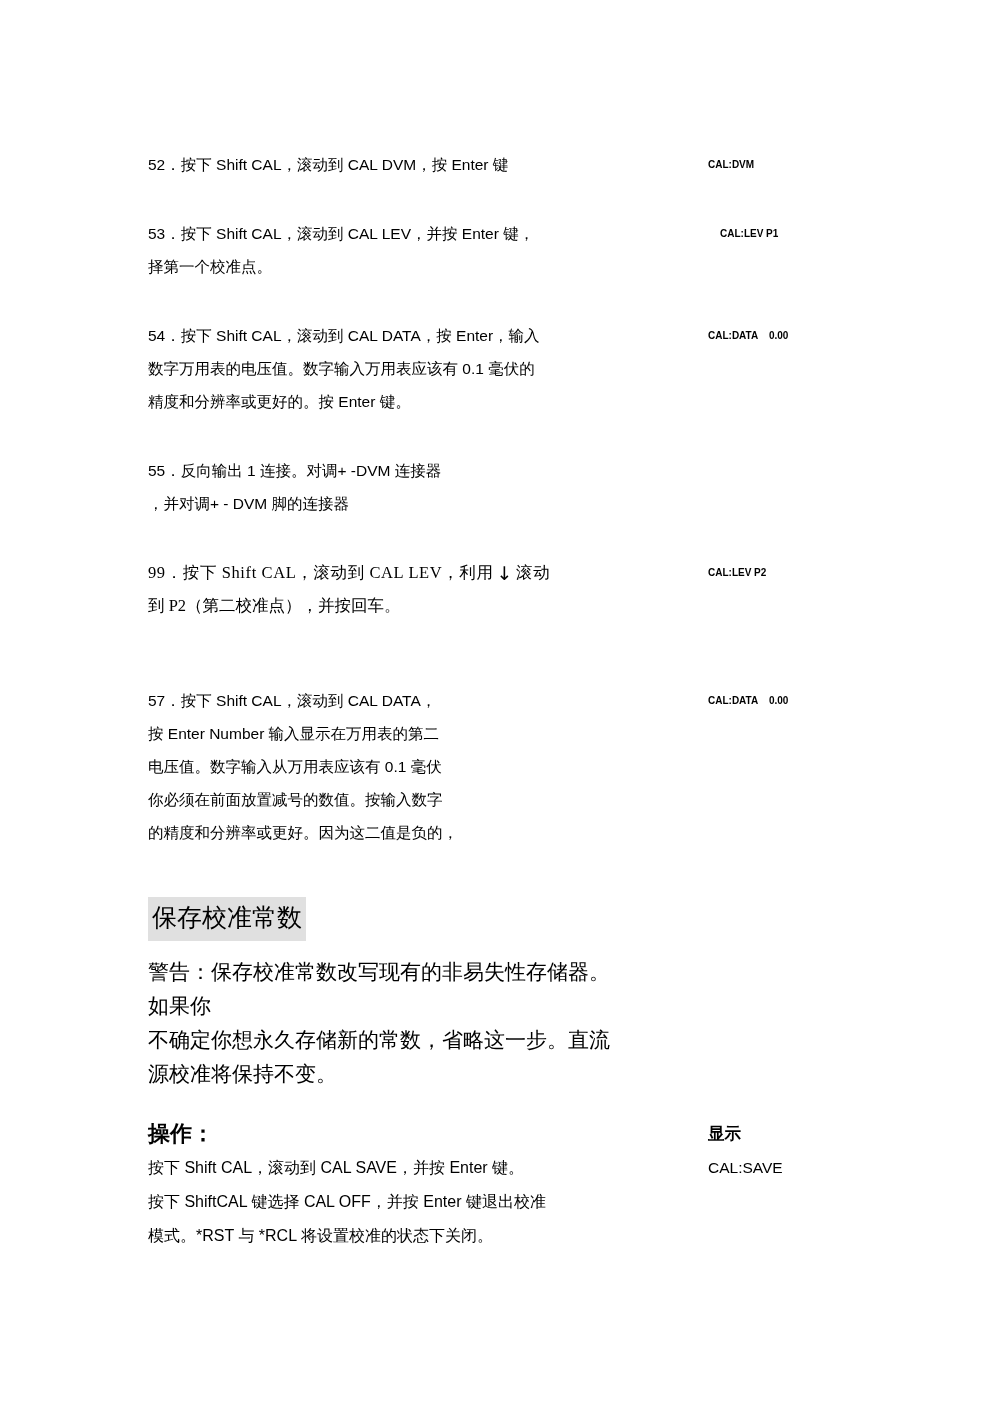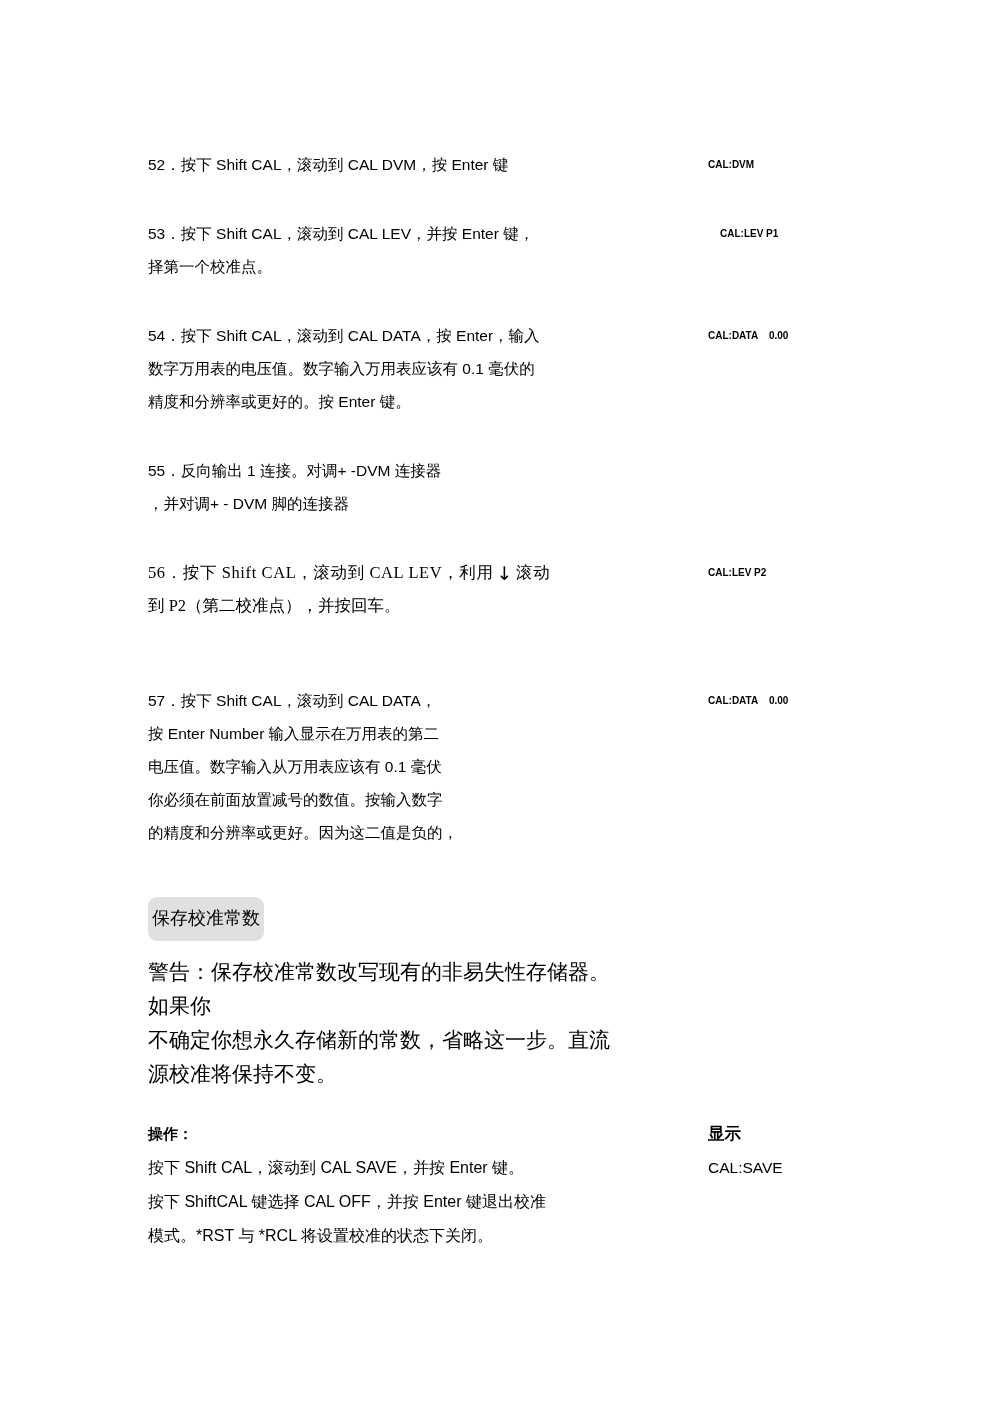--- a/index.html
+++ b/index.html
@@ -64,43 +64,42 @@
   }
 
   .gap-lg { height: 40px; }
   .gap-md { height: 26px; }
   .gap-sm { height: 14px; }
 
   
   .section-heading {
     display: inline-block;
     font-family: "Liberation Serif", serif;
-    font-size: 18px;
+    font-size: 25px;
     line-height: 40px;
     background: #e0e0e0;
     padding: 1px 4px 3px 4px;
     margin: 0;
     font-weight: 400;
-    border-radius: 9px;
   }
 
   .para {
     font-family: "Liberation Serif", serif;
     font-size: 21px;
     line-height: 34px;
     width: 470px;
   }
 
   .op-row {
     position: relative;
     height: 34px;
   }
   .op-label {
     font-family: "Liberation Serif", serif;
-    font-size: 15px;
+    font-size: 22px;
     line-height: 34px;
     font-weight: 700;
   }
   .op-display {
     position: absolute;
     left: 560px;
     top: 0;
     font-family: "Liberation Serif", serif;
     font-size: 16.5px;
     line-height: 34px;
@@ -173,21 +172,21 @@
         <div class="line">55．反向输出 1 连接。对调+ -DVM 连接器</div>
         <div class="line">，并对调+ - DVM 脚的连接器</div>
       </div>
     </div>
 
     <div class="gap-sm"></div>
 
     
     <div class="step">
       <div class="step-body">
-        <div class="line serif mono-ish"><span>56．按下 Shift CAL，滚动到 CAL LEV，利用</span><span class="arrow-glyph">↓</span><span>滚动</span></div>
+        <div class="line serif mono-ish"><span>99．按下 Shift CAL，滚动到 CAL LEV，利用</span><span class="arrow-glyph">↓</span><span>滚动</span></div>
         <div class="line serif">到 P2（第二校准点），并按回车。</div>
       </div>
       <div class="display">CAL:LEV P2</div>
     </div>
 
     <div class="gap-lg"></div>
 
     
     <div class="step">
       <div class="step-body">

